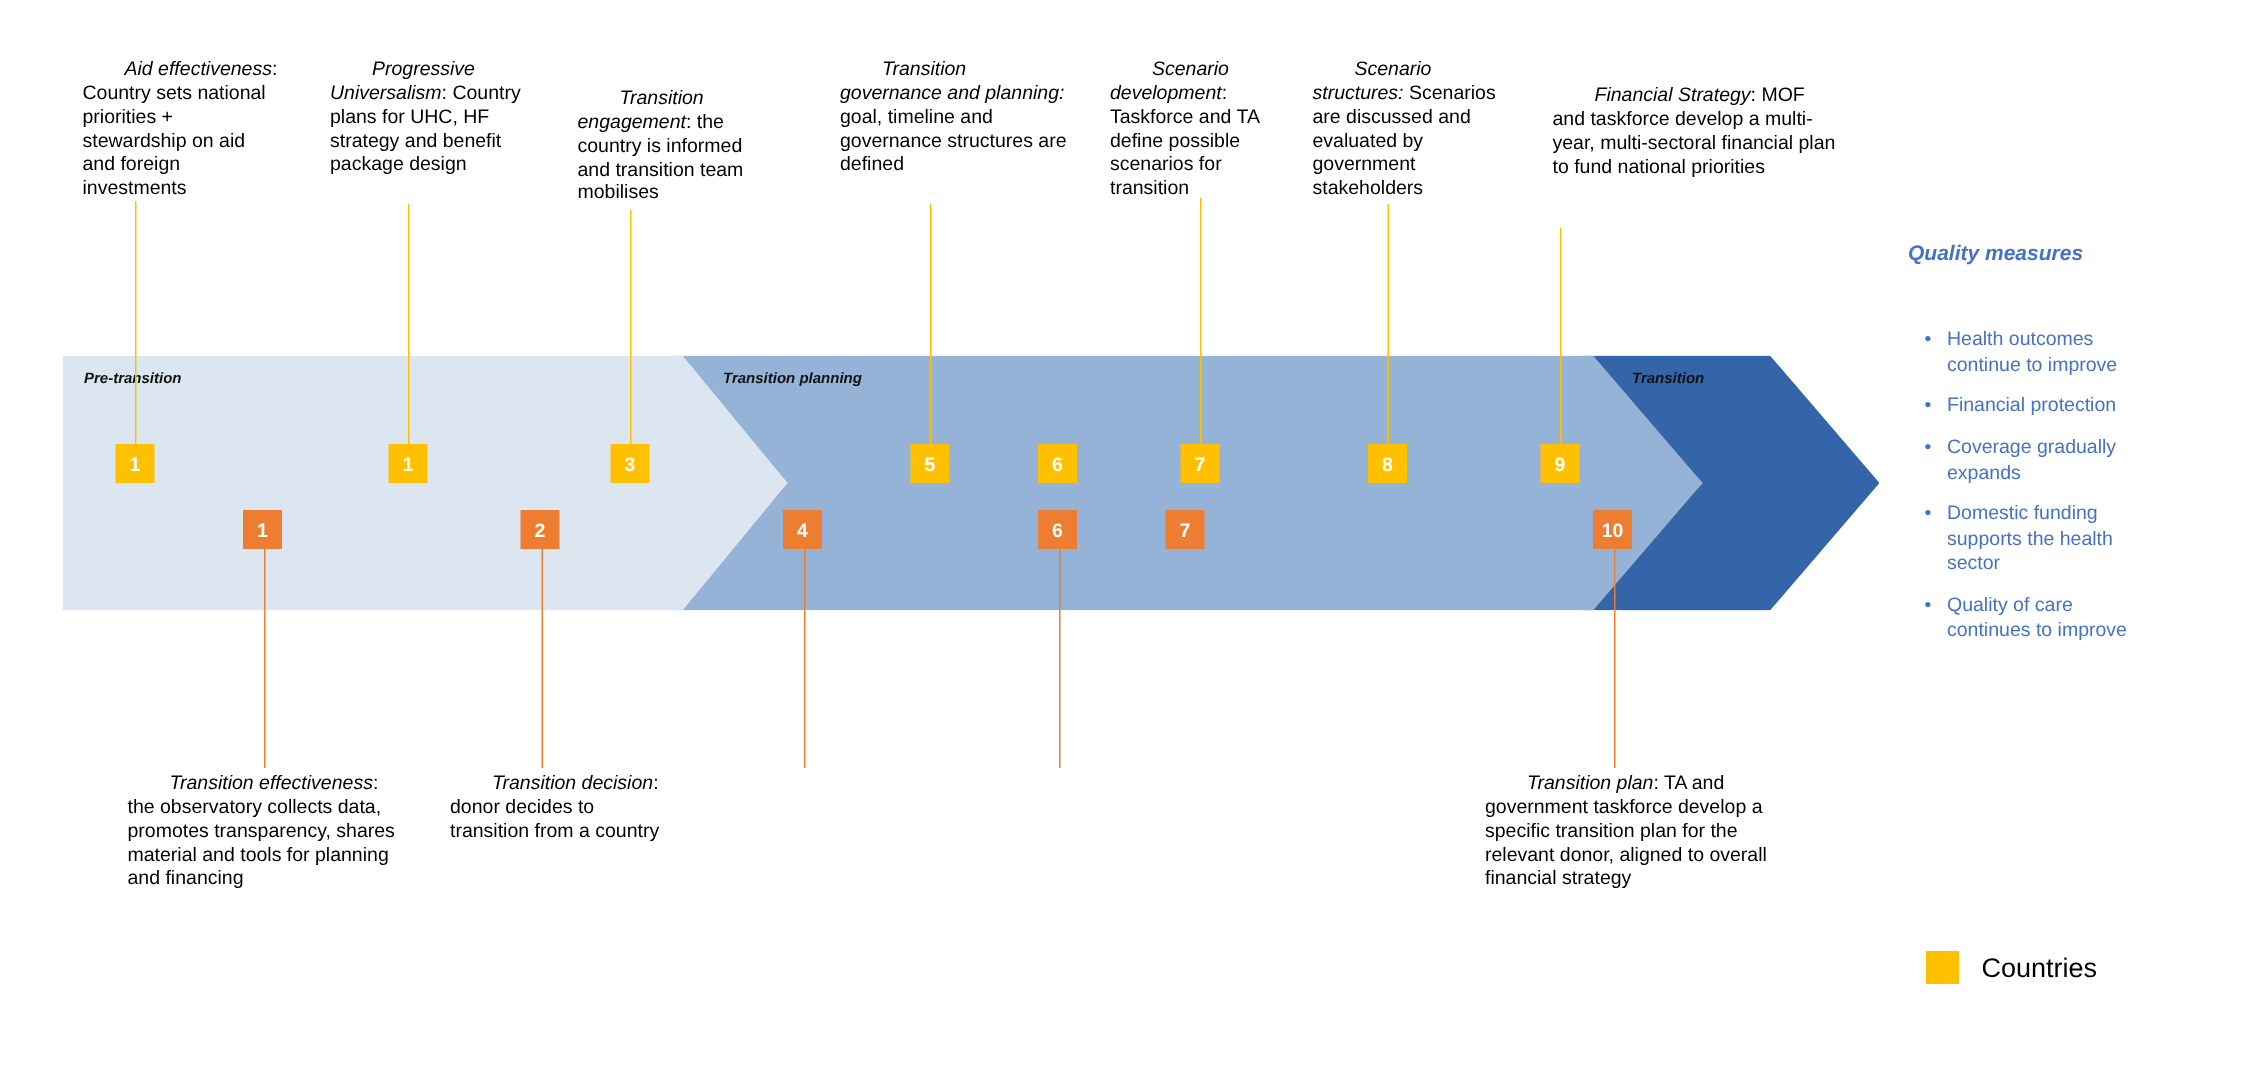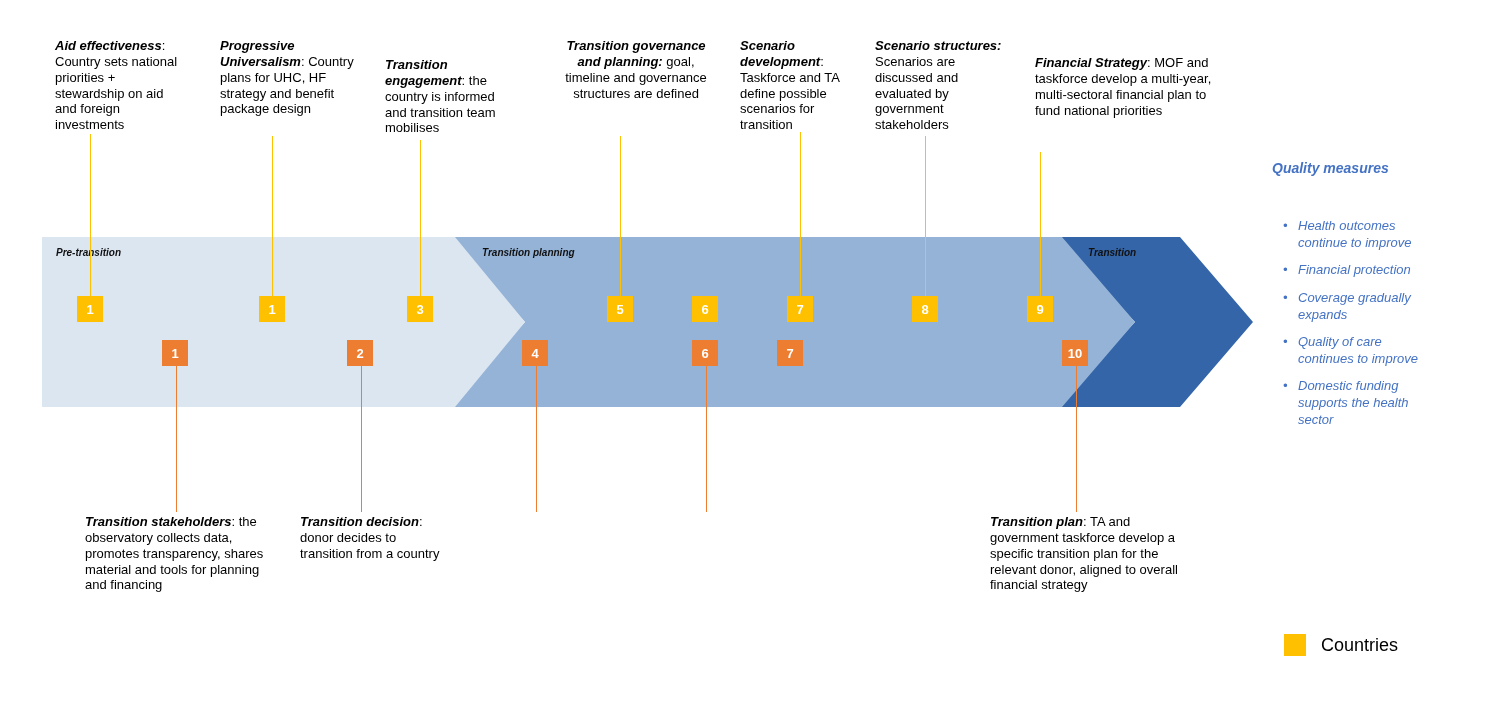--- a/index.html
+++ b/index.html
@@ -49,35 +49,35 @@
   .marker {
     position:absolute; width:26px; height:26px;
     display:flex; align-items:center; justify-content:center;
     color:#fff; font-weight:bold; font-size:13px;
   }
   .marker.yellow { background:var(--countries); }
   .marker.orange { background:var(--donors); }
 
   
   .annotation { position:absolute; font-size:13px; line-height:1.22; color:#000; }
-  .annotation .term { font-weight:bold; font-style:italic; }
+  .annotation .term { font-weight:normal; font-style:italic;margin-left:28px; }
 
   
   .outcomes-title {
     position:absolute; left:1272px; top:160px;
     font-weight:bold; font-style:italic; font-size:14px;
     color:var(--outcome_text); white-space:nowrap;
   }
   .outcomes-list {
     position:absolute; left:1281px; top:218px; width:150px;
     list-style:none;
   }
   .outcomes-list li {
     position:relative; padding-left:17px; margin-bottom:11px;
-    font-style:italic; font-size:13px; line-height:1.28;
+    font-size:13px; line-height:1.28;
     color:var(--outcome_text);
   }
   .outcomes-list li::before { content:"\2022"; position:absolute; left:2px; top:0; }
 
   
   .legend-item { position:absolute; display:flex; align-items:center; gap:15px; }
   .legend-swatch { width:22px; height:22px; flex:0 0 auto; }
   .legend-swatch.yellow { background:var(--countries); }
   .legend-swatch.orange { background:var(--donors); }
   .legend-label { font-size:18px; color:#000; }
@@ -127,50 +127,50 @@
 
   <div class="annotation" style="left:55px; top:38px; width:133px;">
     <span class="term">Aid effectiveness</span><span class="desc">: Country sets national priorities + stewardship on aid and foreign investments</span>
   </div>
   <div class="annotation" style="left:220px; top:38px; width:142px;">
     <span class="term">Progressive Universalism</span><span class="desc">: Country plans for UHC, HF strategy and benefit package design</span>
   </div>
   <div class="annotation" style="left:385px; top:57px; width:133px;">
     <span class="term">Transition engagement</span><span class="desc">: the country is informed and transition team mobilises</span>
   </div>
-  <div class="annotation" style="left:560px; top:38px; width:152px;text-align:center;">
+  <div class="annotation" style="left:560px; top:38px; width:152px;">
     <span class="term">Transition governance and planning:</span><span class="desc"> goal, timeline and governance structures are defined</span>
   </div>
   <div class="annotation" style="left:740px; top:38px; width:130px;">
     <span class="term">Scenario development</span><span class="desc">: Taskforce and TA define possible scenarios for transition</span>
   </div>
   <div class="annotation" style="left:875px; top:38px; width:140px;">
     <span class="term">Scenario structures:</span><span class="desc"> Scenarios are discussed and evaluated by government stakeholders</span>
   </div>
   <div class="annotation" style="left:1035px; top:55px; width:192px;">
     <span class="term">Financial Strategy</span><span class="desc">: MOF and taskforce develop a multi-year, multi-sectoral financial plan to fund national priorities</span>
   </div>
 
   <div class="annotation" style="left:85px; top:514px; width:180px;">
-    <span class="term">Transition stakeholders</span><span class="desc">: the observatory collects data, promotes transparency, shares material and tools for planning and financing</span>
+    <span class="term">Transition effectiveness</span><span class="desc">: the observatory collects data, promotes transparency, shares material and tools for planning and financing</span>
   </div>
   <div class="annotation" style="left:300px; top:514px; width:140px;">
     <span class="term">Transition decision</span><span class="desc">: donor decides to transition from a country</span>
   </div>
   <div class="annotation" style="left:990px; top:514px; width:192px;">
     <span class="term">Transition plan</span><span class="desc">: TA and government taskforce develop a specific transition plan for the relevant donor, aligned to overall financial strategy</span>
   </div>
 
   <div class="outcomes-title">Quality measures</div>
   <ul class="outcomes-list">
     <li><span>Health outcomes continue to improve</span></li>
     <li><span>Financial protection</span></li>
     <li><span>Coverage gradually expands</span></li>
+    <li><span>Domestic funding supports the health sector</span></li>
     <li><span>Quality of care continues to improve</span></li>
-    <li><span>Domestic funding supports the health sector</span></li>
   </ul>
 
   <div class="legend-item" style="left:1284px; top:634px;">
     <span class="legend-swatch yellow"></span>
     <span class="legend-label">Countries</span>
   </div>
   <div class="legend-item" style="left:1284px; top:712px;padding-left:29px;">
     <span class="legend-swatch orange"></span>
     <span class="legend-label">Donors &amp; TA</span>
   </div>

